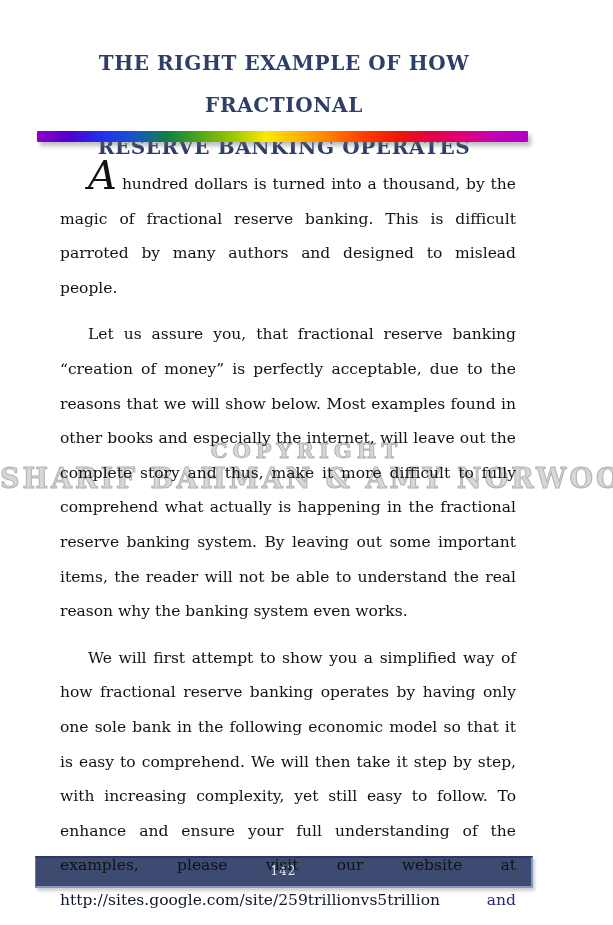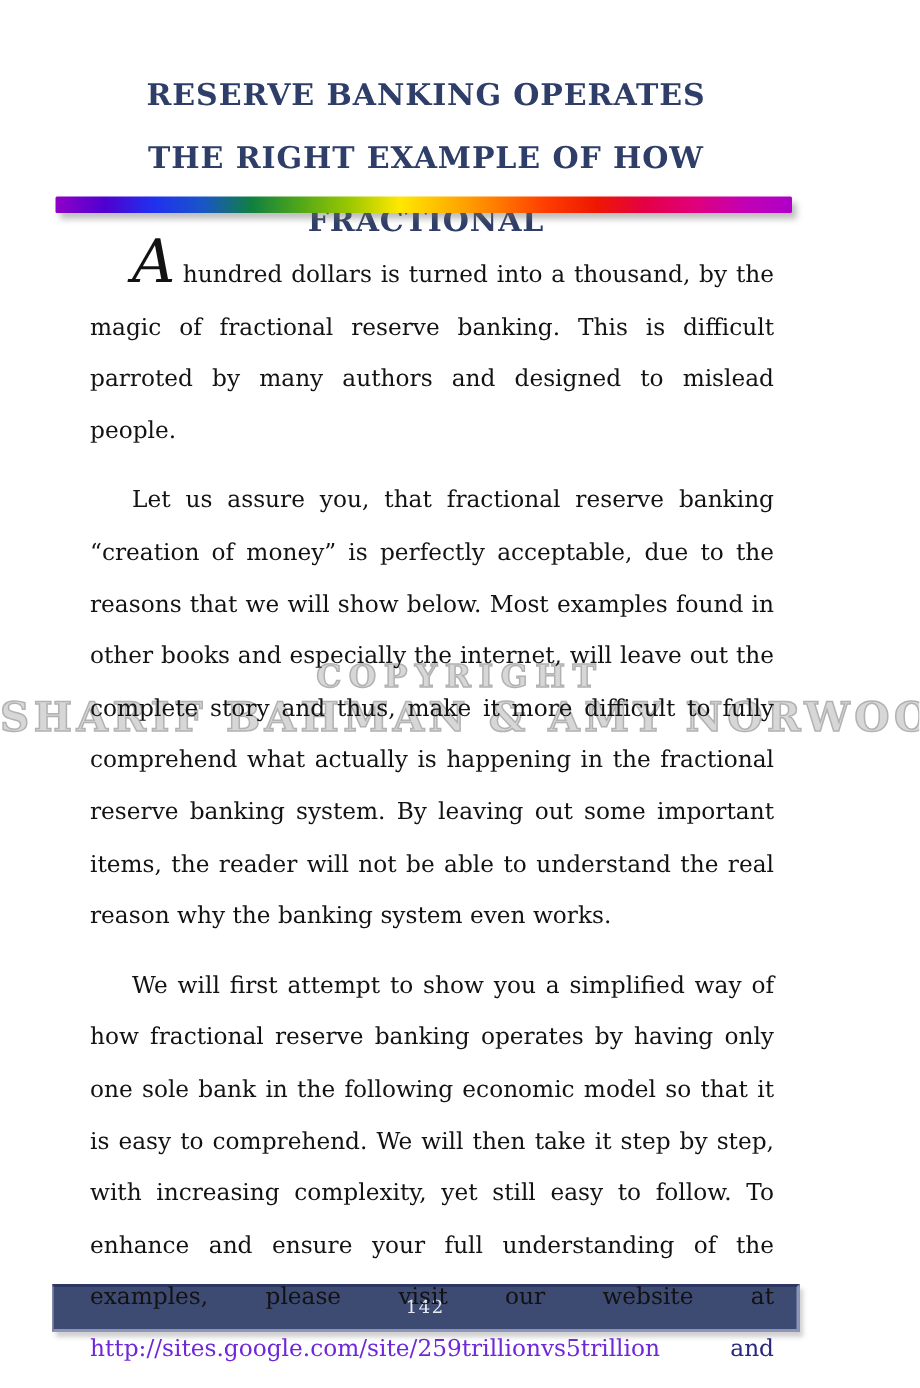--- a/index.html
+++ b/index.html
@@ -56,21 +56,21 @@
     line-height:34.6px;
     text-align:justify;
   }
   .content p{margin:0 0 12px 0;text-indent:28px;}
   .dropcap{
     font-size:40px;
     font-style:italic;
     line-height:34.6px;
     margin-right:5px;
   }
-  .linktext{color:#6d28d9;text-decoration:none;}
+  .linktext{color:#0f172a;text-decoration:none;}
   .bluetext{color:#28287d;}
   
   .footer{
     position:absolute;left:35px;top:856px;
     width:498px;height:32px;
     border-top:2px solid #2c3763;
     border-left:1px solid #6a74a0;
     border-right:2px solid #8d95b8;
     border-bottom:2px solid #8d95b8;
     box-sizing:border-box;
@@ -86,22 +86,22 @@
 <body>
 
 <div class="page">
 
   <div class="watermark">
     <div class="wm-line1">COPYRIGHT</div>
     <div class="wm-line2">SHARIF BAHMAN &amp; AMY NORWOOD</div>
   </div>
 
   <div class="title" style="color: rgb(46, 62, 104);">
+    <div>THE RIGHT EXAMPLE OF HOW FRACTIONAL</div>
     <div>RESERVE BANKING OPERATES</div>
-    <div>THE RIGHT EXAMPLE OF HOW FRACTIONAL</div>
   </div>
 
   <div class="divider" id="rainbow" style="background: linear-gradient(90deg, rgb(144, 0, 200), rgb(80, 0, 208), rgb(33, 48, 240), rgb(26, 85, 200), rgb(16, 128, 64), rgb(82, 168, 24), rgb(156, 200, 0), rgb(255, 232, 0), rgb(255, 180, 0), rgb(255, 122, 0), rgb(255, 60, 0), rgb(238, 24, 0), rgb(228, 0, 69), rgb(224, 0, 122), rgb(196, 0, 180), rgb(174, 0, 200));"></div>
 
   <div class="content">
     <p><span class="dropcap">A</span><span>hundred dollars is turned into a thousand, by the magic of fractional reserve banking.  This is difficult parroted by many authors and designed to mislead people.</span></p>
     <p>Let us assure you, that fractional reserve banking “creation of money” is perfectly acceptable, due to the reasons that we will show below.  Most examples found in other books and especially the internet, will leave out the complete story and thus, make it more difficult to fully comprehend what actually is happening in the fractional reserve banking system.  By leaving out some important items, the reader will not be able to understand the real reason why the banking system even works.</p>
     <p><span>We will first attempt to show you a simplified way of how fractional reserve banking operates by having only one sole bank in the following economic model so that it is easy to comprehend.  We will then take it step by step, with increasing complexity, yet still easy to follow.  To enhance and ensure your full understanding of the examples, please visit our website at </span><a class="linktext" href="#">http://sites.google.com/site/259trillionvs5trillion</a><span class="bluetext"> and download the free accompanying lessons movie presentation materials.</span></p>
   </div>
 

